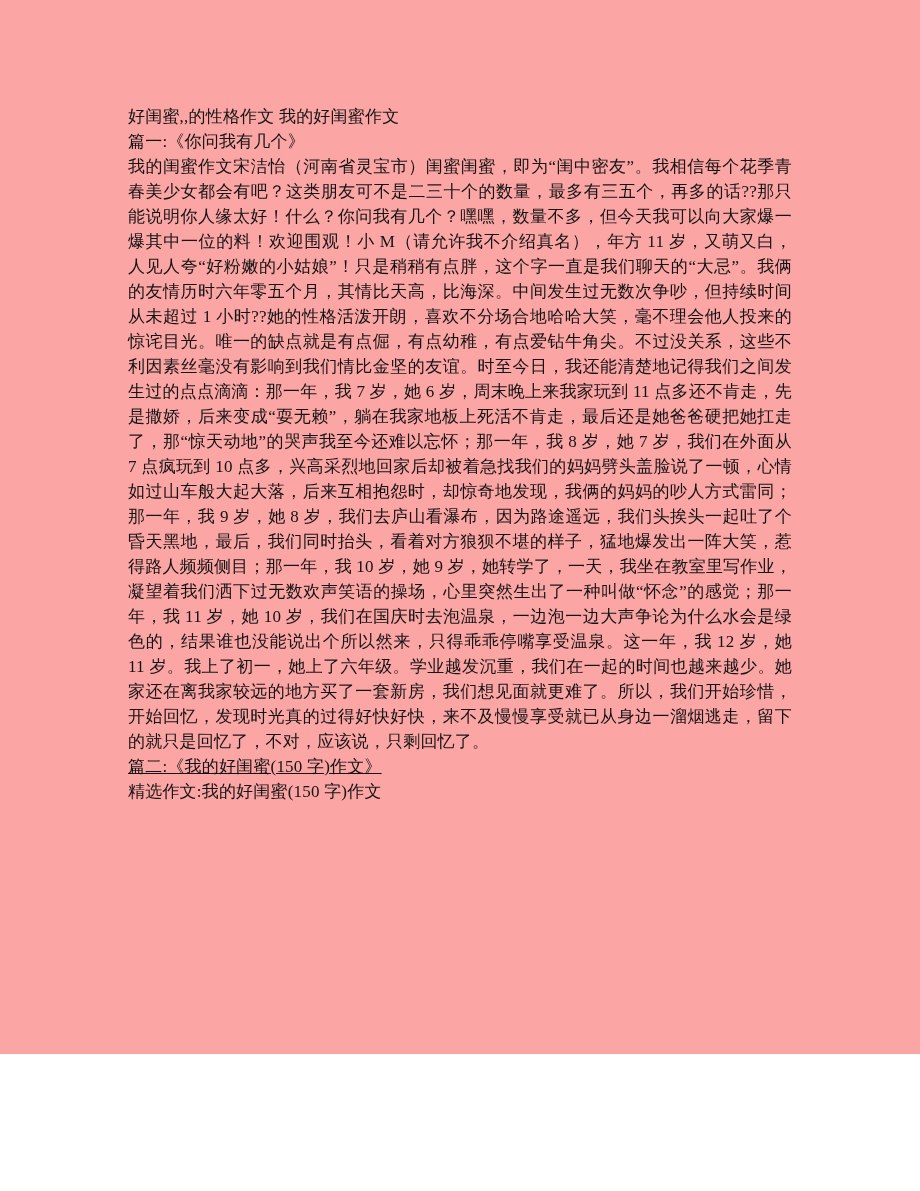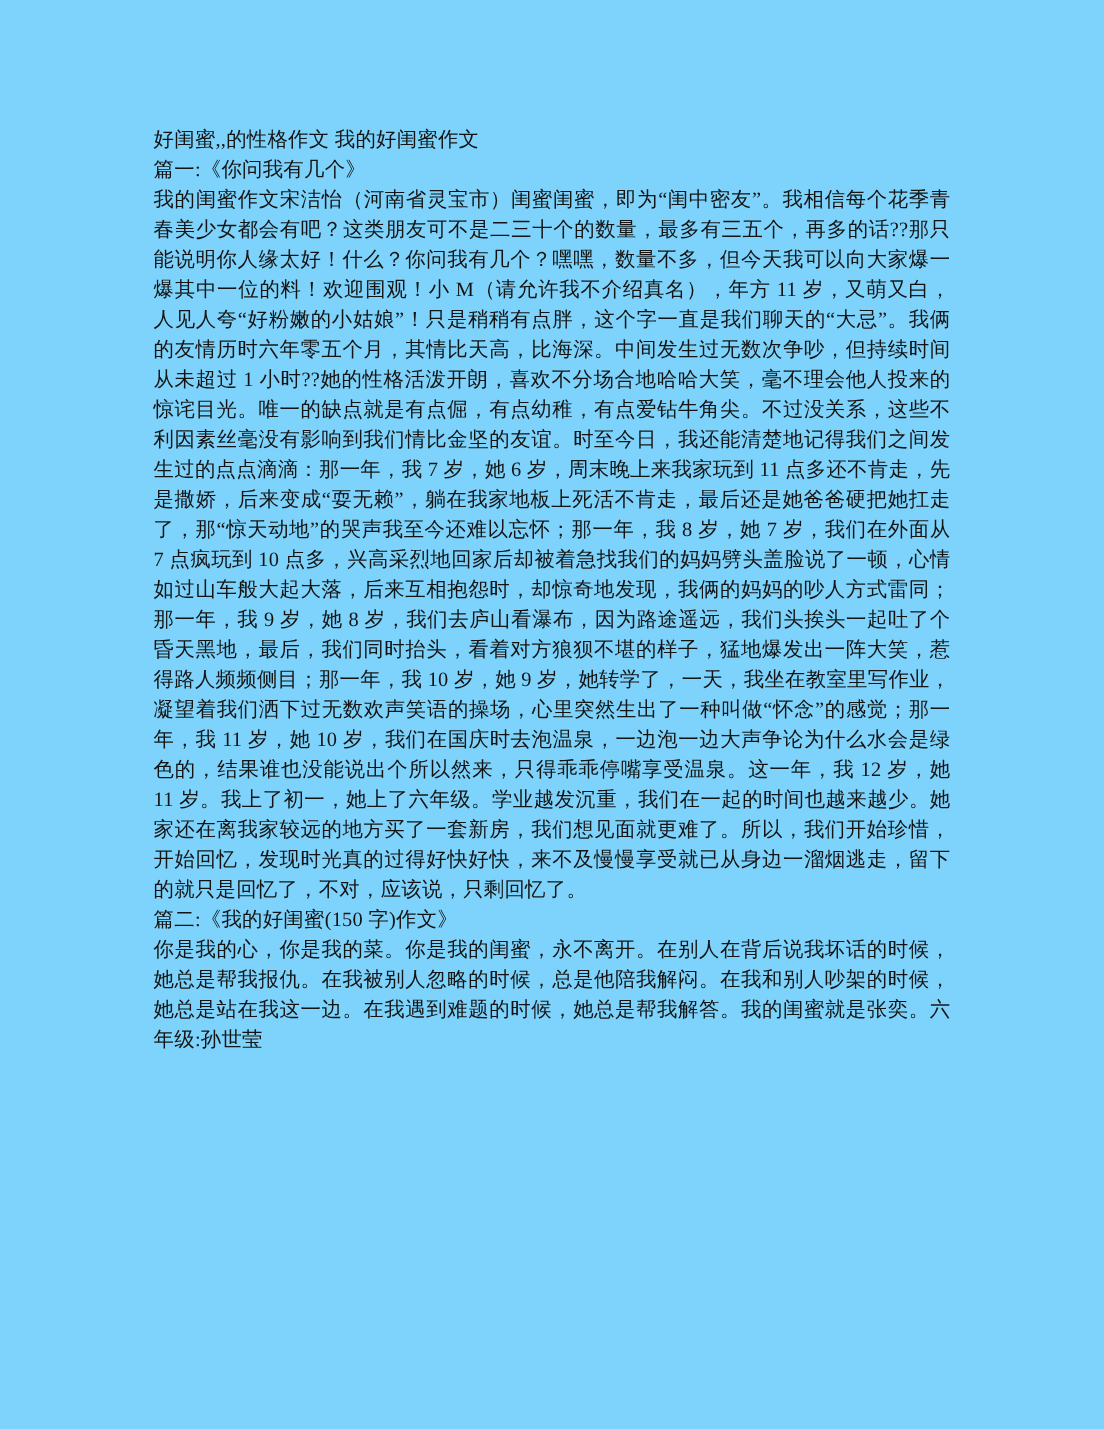--- a/index.html
+++ b/index.html
@@ -10,51 +10,51 @@
   body {
     width: 920px;
     height: 1191px;
     color: #000000;
     font-family: "Liberation Serif", "DejaVu Serif", serif;
     overflow: hidden;
   }
   .page {
     position: relative;
     width: 920px;
-    height: 1191px;
-    background: #7dd3fc;
+    height: 1054px;
+    background: #fca5a5;
   }
   .content {
     box-sizing: border-box;
     width: 920px;
     padding: 0 128px;
   }
   .content p {
     margin: 0;
     font-size: 17px;
     line-height: 25px;
     letter-spacing: 0.2px;
     color: #141414;
   }
   .doc-title   { padding-top: 104px; }
   .h-sec1      { margin-top: 21px; }
   .body-sec1   { margin-top: 47px; text-align: justify; text-justify: inter-ideograph; }
-  .h-sec2      { margin-top: 15px; }
+  .h-sec2      { margin-top: 15px; text-decoration: underline; }
   .sub-sec2    { margin-top: 48px; }
   .body-sec2   { margin-top: 48px; text-align: justify; text-justify: inter-ideograph; }
 </style>
 </head>
 <body>
 
 <div class="page">
   <div class="content">
     <p class="doc-title">好闺蜜,,的性格作文 我的好闺蜜作文</p>
 
     <p class="h-sec1">篇一:《你问我有几个》</p>
 
     <p class="body-sec1">我的闺蜜作文宋洁怡（河南省灵宝市）闺蜜闺蜜，即为“闺中密友”。我相信每个花季青春美少女都会有吧？这类朋友可不是二三十个的数量，最多有三五个，再多的话??那只能说明你人缘太好！什么？你问我有几个？嘿嘿，数量不多，但今天我可以向大家爆一爆其中一位的料！欢迎围观！小 M（请允许我不介绍真名），年方 11 岁，又萌又白，人见人夸“好粉嫩的小姑娘”！只是稍稍有点胖，这个字一直是我们聊天的“大忌”。我俩的友情历时六年零五个月，其情比天高，比海深。中间发生过无数次争吵，但持续时间从未超过 1 小时??她的性格活泼开朗，喜欢不分场合地哈哈大笑，毫不理会他人投来的惊诧目光。唯一的缺点就是有点倔，有点幼稚，有点爱钻牛角尖。不过没关系，这些不利因素丝毫没有影响到我们情比金坚的友谊。时至今日，我还能清楚地记得我们之间发生过的点点滴滴：那一年，我 7 岁，她 6 岁，周末晚上来我家玩到 11 点多还不肯走，先是撒娇，后来变成“耍无赖”，躺在我家地板上死活不肯走，最后还是她爸爸硬把她扛走了，那“惊天动地”的哭声我至今还难以忘怀；那一年，我 8 岁，她 7 岁，我们在外面从 7 点疯玩到 10 点多，兴高采烈地回家后却被着急找我们的妈妈劈头盖脸说了一顿，心情如过山车般大起大落，后来互相抱怨时，却惊奇地发现，我俩的妈妈的吵人方式雷同；那一年，我 9 岁，她 8 岁，我们去庐山看瀑布，因为路途遥远，我们头挨头一起吐了个昏天黑地，最后，我们同时抬头，看着对方狼狈不堪的样子，猛地爆发出一阵大笑，惹得路人频频侧目；那一年，我 10 岁，她 9 岁，她转学了，一天，我坐在教室里写作业，凝望着我们洒下过无数欢声笑语的操场，心里突然生出了一种叫做“怀念”的感觉；那一年，我 11 岁，她 10 岁，我们在国庆时去泡温泉，一边泡一边大声争论为什么水会是绿色的，结果谁也没能说出个所以然来，只得乖乖停嘴享受温泉。这一年，我 12 岁，她 11 岁。我上了初一，她上了六年级。学业越发沉重，我们在一起的时间也越来越少。她家还在离我家较远的地方买了一套新房，我们想见面就更难了。所以，我们开始珍惜，开始回忆，发现时光真的过得好快好快，来不及慢慢享受就已从身边一溜烟逃走，留下的就只是回忆了，不对，应该说，只剩回忆了。</p>
 
     <p class="h-sec2">篇二:《我的好闺蜜(150 字)作文》</p>
 
+    <p class="sub-sec2">精选作文:我的好闺蜜(150 字)作文</p>
 
-    <p class="body-sec2">你是我的心，你是我的菜。你是我的闺蜜，永不离开。在别人在背后说我坏话的时候，她总是帮我报仇。在我被别人忽略的时候，总是他陪我解闷。在我和别人吵架的时候，她总是站在我这一边。在我遇到难题的时候，她总是帮我解答。我的闺蜜就是张奕。六年级:孙世莹</p>
   </div>
 </div>
 
 </body></html>

